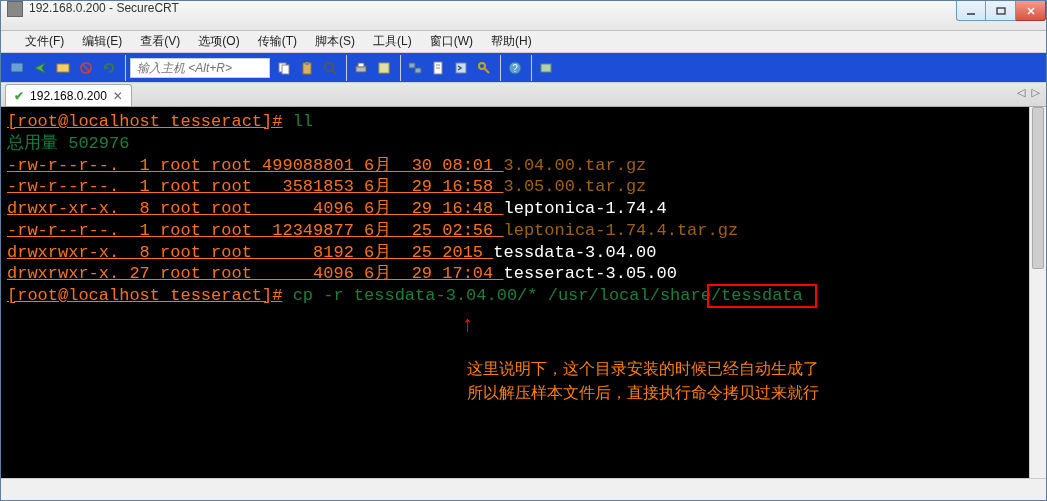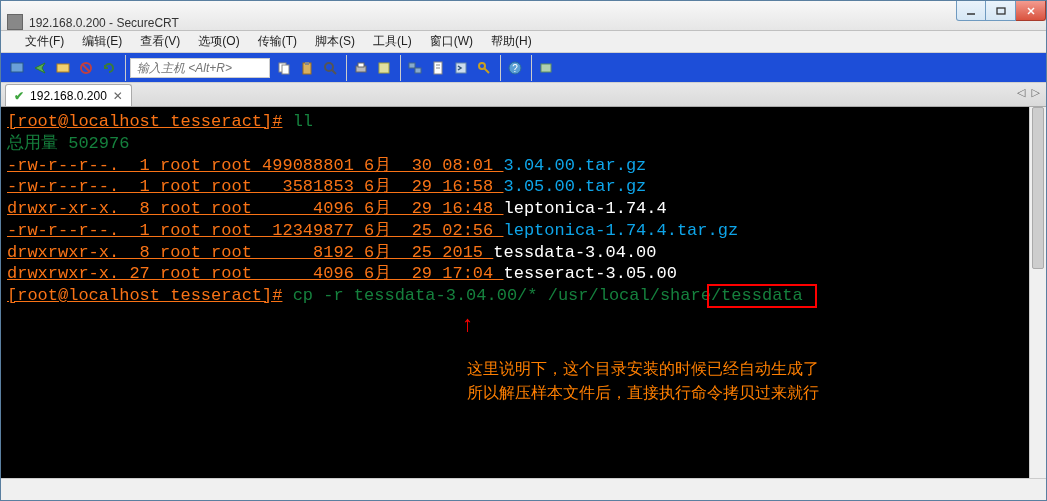--- a/index.html
+++ b/index.html
@@ -16,21 +16,21 @@
   border: 1px solid #5a7fa0;
   background: #fff;
   display: flex;
   flex-direction: column;
 }
 .titlebar {
   height: 30px;
   background: linear-gradient(#f8f8f8,#e6e6e6);
   border-bottom: 1px solid #c0c0c0;
   display: flex;
-  align-items: flex-end;
+  align-items: flex-start;
   padding-left: 6px;
   position: relative;
 }
 .titlebar .app-icon {
   width: 16px; height: 16px;
   background: #888;
   margin-right: 6px;
   display: inline-block;
   border: 1px solid #666;
 }
@@ -170,21 +170,21 @@
   position: absolute;
   left: 2px; right: 2px;
   top: 0; height: 160px;
   background: #cdcdcd;
   border: 1px solid #aaa;
   border-radius: 2px;
 }
 .term-line { white-space: pre; }
 .green { color: #f97316; text-decoration: underline; }
 .white { color: #15803d; }
-.red { color: #0ea5e9; font-family: Liberation Mono, monospace; }
+.red { color: #a16207; font-family: Liberation Mono, monospace; }
 .blue { color: #ffffff; }
 
 .arrow {
   position: absolute;
   color: #ff0000;
   font-size: 22px;
   left: 460px;
   top: 205px;
 }
 .red-box {

